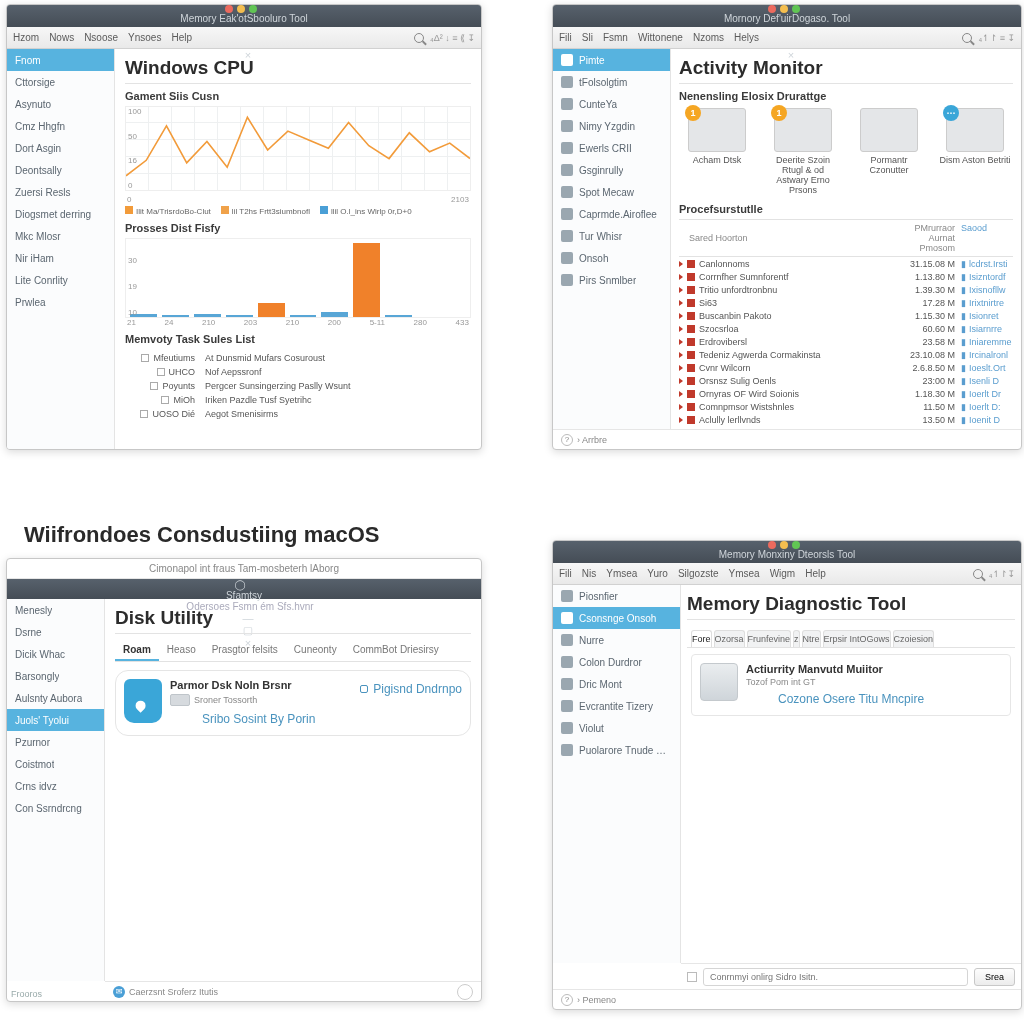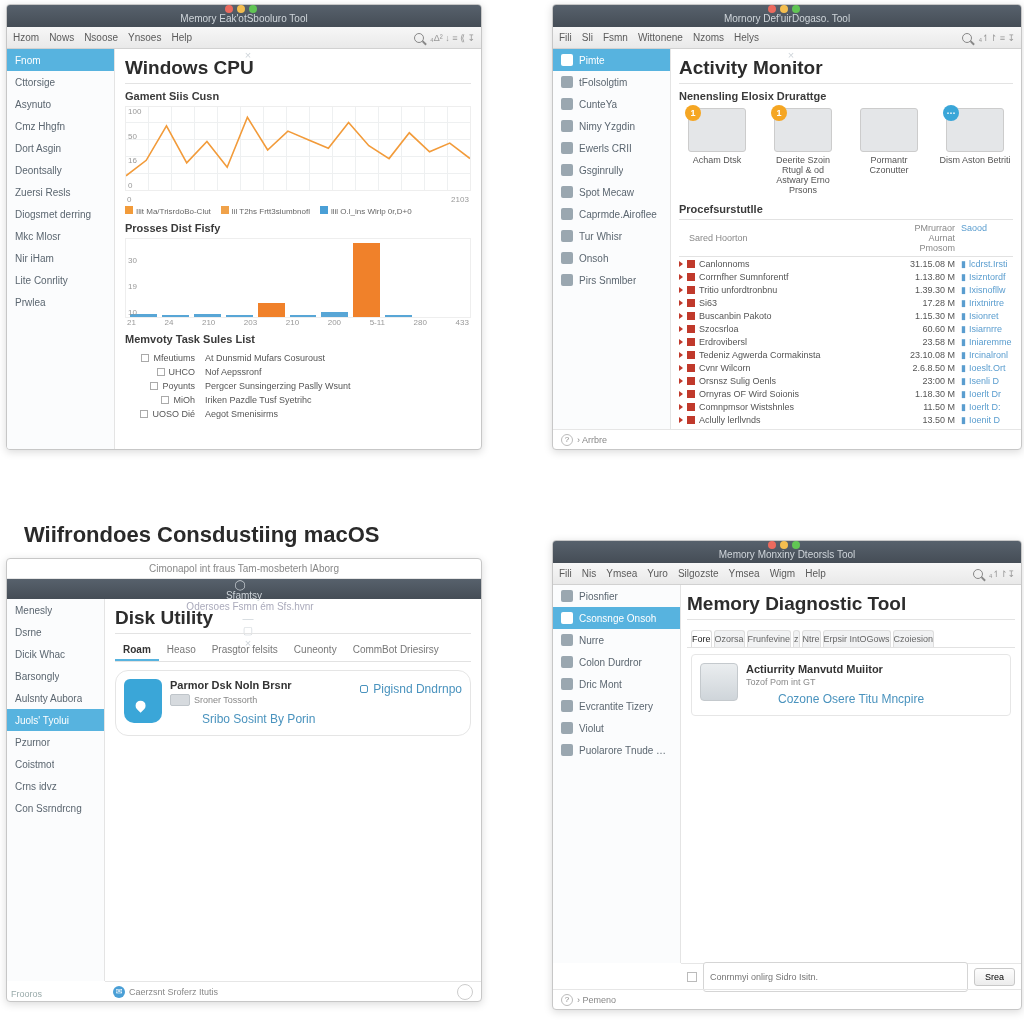--- a/index.html
+++ b/index.html
@@ -66,21 +66,21 @@
   .shield { width: 38px; height: 44px; background: #3aa6d8; border-radius: 6px 6px 10px 10px; position: relative; flex-shrink: 0; }
   .shield::after { content: ""; position: absolute; top: 50%; left: 50%; transform: translate(-50%,-55%); width: 10px; height: 10px; background: #fff; border-radius: 50% 50% 50% 0; rotate: -45deg; }
   .link { color: #4a93be; font-size: 12px; padding-left: 32px; }
   
   .tabbar { display: flex; gap: 2px; padding: 4px 4px 0; border-bottom: 1px solid #e2e2e2; flex-wrap: nowrap; overflow: hidden; }
   .tabbar .t { font-size: 9px; color: #666; padding: 3px 0; background: #f1f2f3; border: 1px solid #dedede; border-bottom: none; border-radius: 3px 3px 0 0; cursor: pointer; white-space: nowrap; }
   .tabbar .t.active { background: #fff; color: #222; }
   .mdiag-card { border: 1px solid #e6e6e6; border-radius: 4px; margin: 6px 4px; padding: 8px; display: flex; gap: 8px; }
   .dev-ico { width: 38px; height: 38px; background: linear-gradient(#eaedef,#cfd5da); border: 1px solid #c4c9cd; border-radius: 4px; position: relative; }
   .input-bar { height: 26px; border-top: 1px solid #e6e6e6; display: flex; align-items: center; padding: 0 6px; gap: 6px; }
-  .input-bar input { flex: 1; height: 30px; border: 1px solid #d5d5d5; border-radius: 3px; font-size: 9px; padding: 0 6px; color: #888; }
+  .input-bar input { flex: 1; height: 18px; border: 1px solid #d5d5d5; border-radius: 3px; font-size: 9px; padding: 0 6px; color: #888; }
   .btn-sm { font-size: 9px; padding: 3px 10px; border: 1px solid #c8c8c8; background: linear-gradient(#fdfdfd,#ececec); border-radius: 3px; cursor: pointer; }
   .s-item-lbl { white-space: nowrap; overflow: hidden; text-overflow: ellipsis; }
   .section-title { position: absolute; font-size: 22px; font-weight: 700; color: #2a2a2a; }
 </style>
 </head>
 <body>
 
 <div class="window" style="left:6px; top:4px; width:476px; height:446px;">
   <div class="titlebar">
     <div class="traffic">

